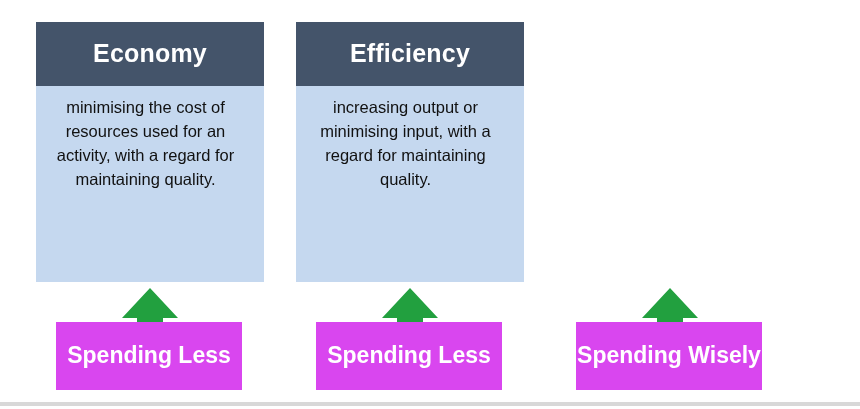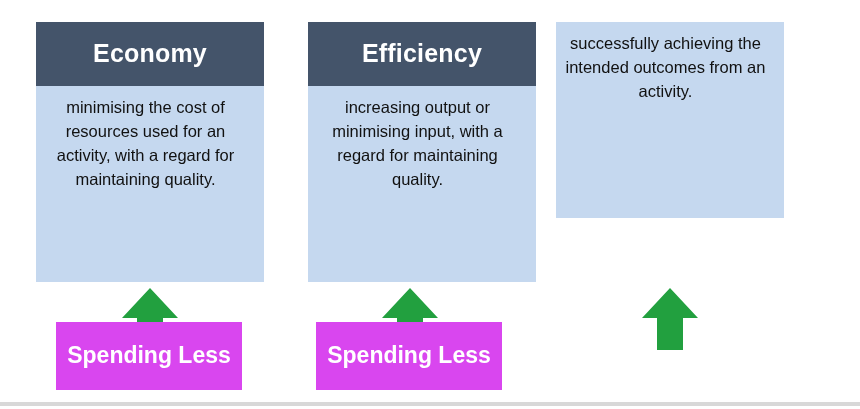--- a/index.html
+++ b/index.html
@@ -17,21 +17,21 @@
     position: relative;
     width: 716px;
     height: 409px;
   }
   .column {
     position: absolute;
     top: 22px;
     width: 228px;
   }
   .col-0 { left: 36px; }
-  .col-1 { left: 308px; }
+  .col-1 { left: 296px; }
   .col-2 { left: 556px; }
 
   .card-header {
     height: 64px;
     background: #44546a;
     display: flex;
     align-items: center;
     justify-content: center;
   }
   .card-header-text {
@@ -129,24 +129,24 @@
   <div class="arrow-wrap arrow-1">
     <svg width="60" height="62" viewBox="0 0 60 62" xmlns="http://www.w3.org/2000/svg">
       <polygon points="30,0 58,30 43,30 43,62 17,62 17,30 2,30" fill="#22a03f"></polygon>
     </svg>
   </div>
   <div class="green-box gbox-1">
     <span class="green-box-text">Spending Less</span>
   </div>
 
   <div class="column col-2">
-    <div class="card-body">
-      <span class="card-body-text">successfully achieving the intended outcomes  from an activity.</span>
-    </div>
   </div>
   <div class="arrow-wrap arrow-2">
     <svg width="60" height="62" viewBox="0 0 60 62" xmlns="http://www.w3.org/2000/svg">
       <polygon points="30,0 58,30 43,30 43,62 17,62 17,30 2,30" fill="#22a03f"></polygon>
     </svg>
   </div>
+  <div class="green-box gbox-2">
+    <span class="green-box-text">Spending Wisely</span>
+  </div>
 
   <div class="bottom-rule"></div>
 </div>
 
 </body></html>

